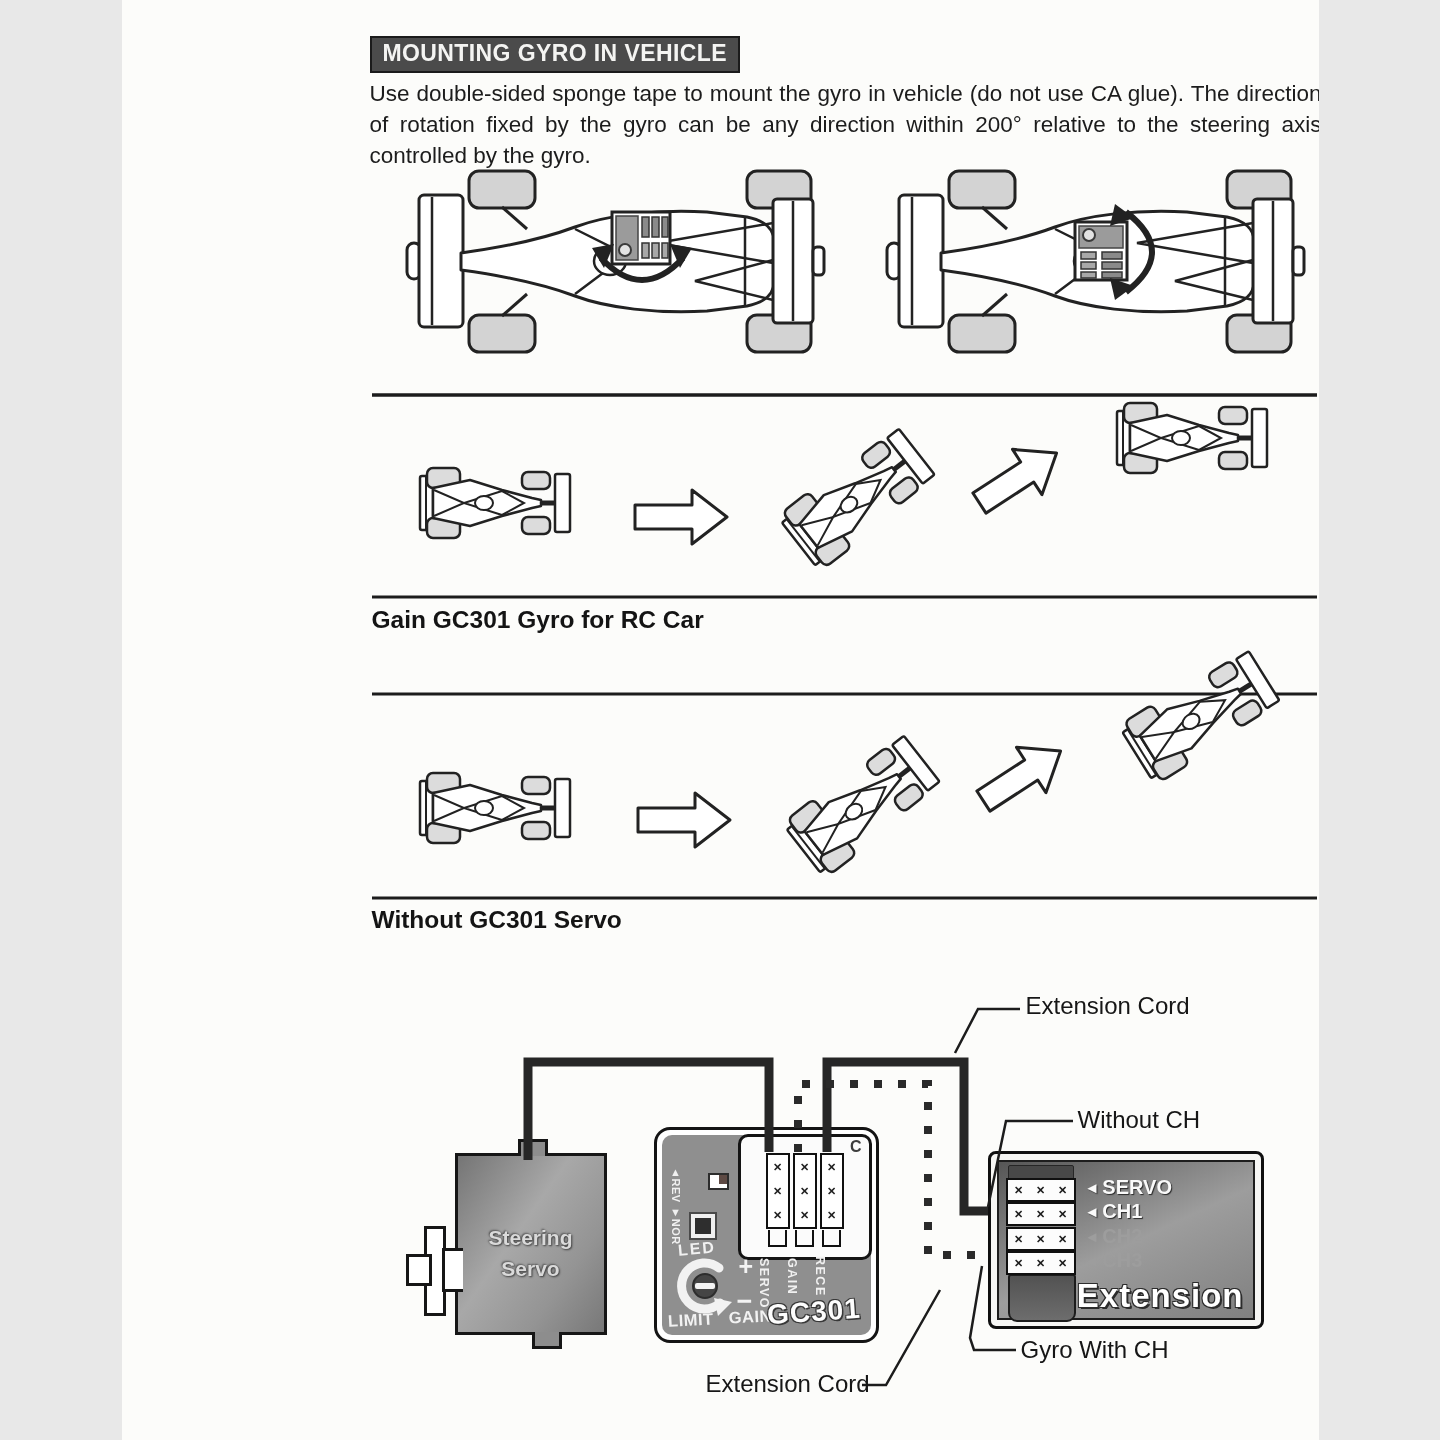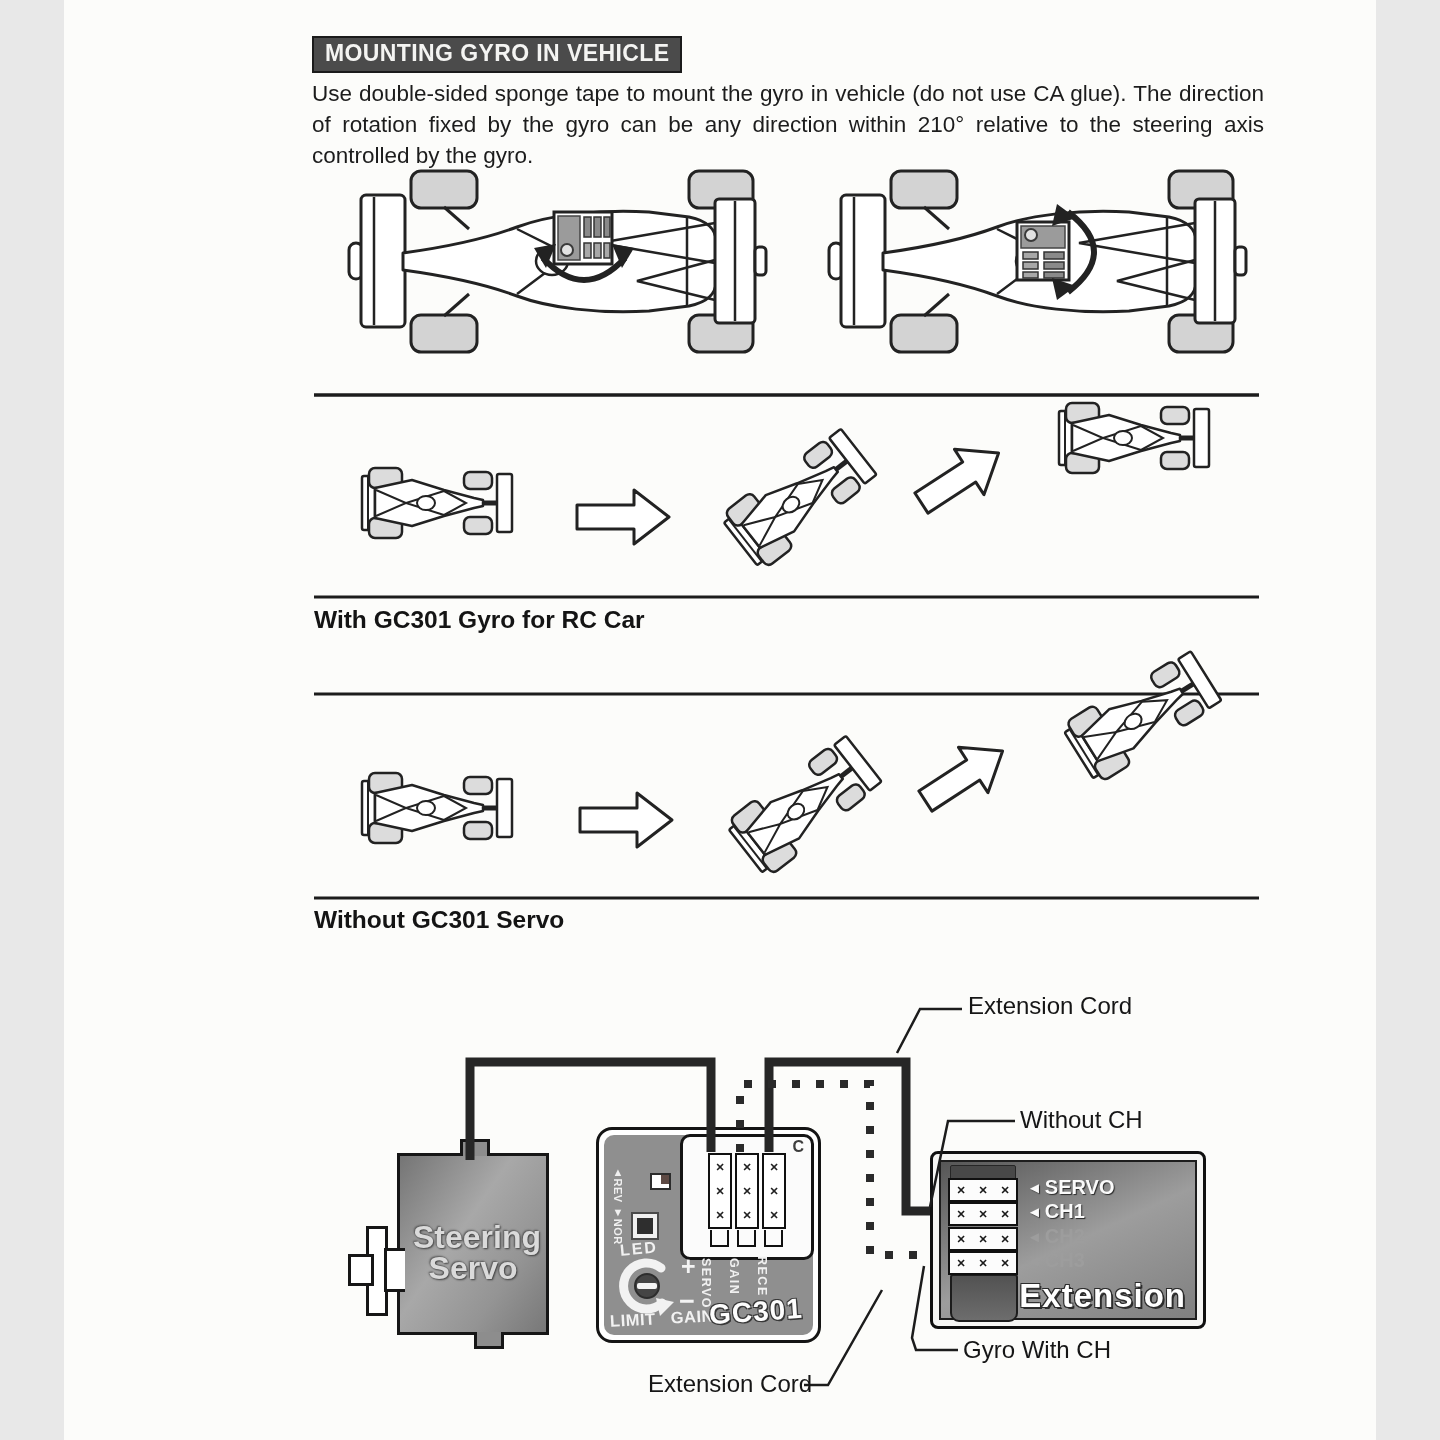--- a/index.html
+++ b/index.html
@@ -1,17 +1,17 @@
 <!DOCTYPE html>
 <html><head>
 <meta charset="utf-8">
 <style>
   html,body{margin:0;padding:0;background:#e8e8e8;}
   .page{
-    position:relative;width:1312px;height:1440px;margin:0 auto;
+    position:relative;width:1197px;height:1440px;margin:0 auto;
     background:#fcfcfa;
     font-family:"Liberation Sans",sans-serif;color:#1a1a1a;overflow:hidden;
   }
   .abs{position:absolute;}
   svg{overflow:visible;}
 
   
   .title-chip{
     left:248px;top:36px;background:#4b4b4b;border:2px solid #1b1b1b;
     color:#f4f4f2;font-size:23px;font-weight:bold;letter-spacing:.4px;
@@ -35,21 +35,21 @@
     border:3px solid #161616;z-index:2;
   }
   .servo-tab{background:#8d8d8d;border:3px solid #161616;position:absolute;}
   .servo-tab.top{left:60px;top:-17px;width:24px;height:14px;border-bottom:none;}
   .servo-tab.bot{left:74px;bottom:-17px;width:24px;height:14px;border-top:none;}
   .horn-v{position:absolute;left:-34px;top:70px;width:16px;height:84px;background:#fff;border:3px solid #161616;}
   .horn-h{position:absolute;left:-52px;top:98px;width:20px;height:26px;background:#fff;border:3px solid #161616;}
   .horn-stem{position:absolute;left:-16px;top:92px;width:18px;height:38px;background:#fff;border:3px solid #161616;border-right:none;}
   .servo-label{
     position:absolute;left:0;top:66px;width:100%;text-align:center;
-    font-size:32px;font-weight:bold;line-height:31px;color:#dadada;
+    font-size:21px;font-weight:bold;line-height:31px;color:#dadada;
     text-shadow:1px 1px 2px #3e3e3e,-1px -1px 2px #565656;
   }
   .servo-label .inner{display:inline-block;width:120px;}
 
   
   .gc{
     left:532px;top:1127px;width:219px;height:210px;background:#fff;
     border:3px solid #141414;border-radius:16px;z-index:2;
   }
   .gc-gray{position:absolute;left:5px;top:5px;right:5px;bottom:5px;background:#8f8f8f;border-radius:10px;}
@@ -114,21 +114,21 @@
   }
 
   .pin{display:inline-block;}
 </style>
 </head>
 <body>
 
 <div class="page">
 
   <div class="abs title-chip">MOUNTING GYRO IN VEHICLE</div>
-  <div class="abs intro">Use double-sided sponge tape to mount the gyro in vehicle (do not use CA glue). The direction of rotation fixed by the gyro can be any direction within 210° relative to the steering axis controlled by the gyro.</div>
+  <div class="abs intro">Use double-sided sponge tape to mount the gyro in vehicle (do not use CA glue). The direction of rotation fixed by the gyro can be any direction within 200° relative to the steering axis controlled by the gyro.</div>
 
   <svg width="0" height="0" style="position:absolute">
     <defs>
 
       <g id="bigcar">
         <rect x="2" y="74" width="14" height="36" rx="7" fill="#fff" stroke="#222" stroke-width="3"></rect>
         <rect x="64" y="2" width="66" height="37" rx="10" fill="#d3d3d3" stroke="#222" stroke-width="3"></rect>
         <rect x="64" y="146" width="66" height="37" rx="10" fill="#d3d3d3" stroke="#222" stroke-width="3"></rect>
         <rect x="342" y="2" width="64" height="37" rx="10" fill="#d3d3d3" stroke="#222" stroke-width="3"></rect>
         <rect x="342" y="146" width="64" height="37" rx="10" fill="#d3d3d3" stroke="#222" stroke-width="3"></rect>
@@ -206,21 +206,21 @@
     <use href="#smallcar" transform="translate(48,80)"></use>
     <use href="#blockarrow" transform="translate(265,100)"></use>
     <g transform="translate(490,108) rotate(-38)">
       <use href="#smallcar" x="-80" y="-35"></use>
     </g>
     <g transform="translate(648,90) rotate(-33)">
       <use href="#blockarrow" x="-46" y="-29"></use>
     </g>
     <use href="#smallcar" transform="translate(745,15)"></use>
   </svg>
-  <div class="abs sec-head" style="left:250px;top:606px">With GC301 Gyro for RC Car</div>
+  <div class="abs sec-head" style="left:250px;top:606px">Gain GC301 Gyro for RC Car</div>
 
   <svg class="abs" style="left:248px;top:648px;z-index:1" width="950" height="262" viewBox="0 0 950 262">
     <line x1="2" y1="46" x2="947" y2="46" stroke="#1c1c1c" stroke-width="3"></line>
     <line x1="2" y1="250" x2="947" y2="250" stroke="#1c1c1c" stroke-width="3"></line>
     <use href="#smallcar" transform="translate(48,125)"></use>
     <use href="#blockarrow" transform="translate(268,143)"></use>
     <g transform="translate(495,155) rotate(-38)">
       <use href="#smallcar" x="-80" y="-35"></use>
     </g>
     <g transform="translate(652,128) rotate(-33)">

